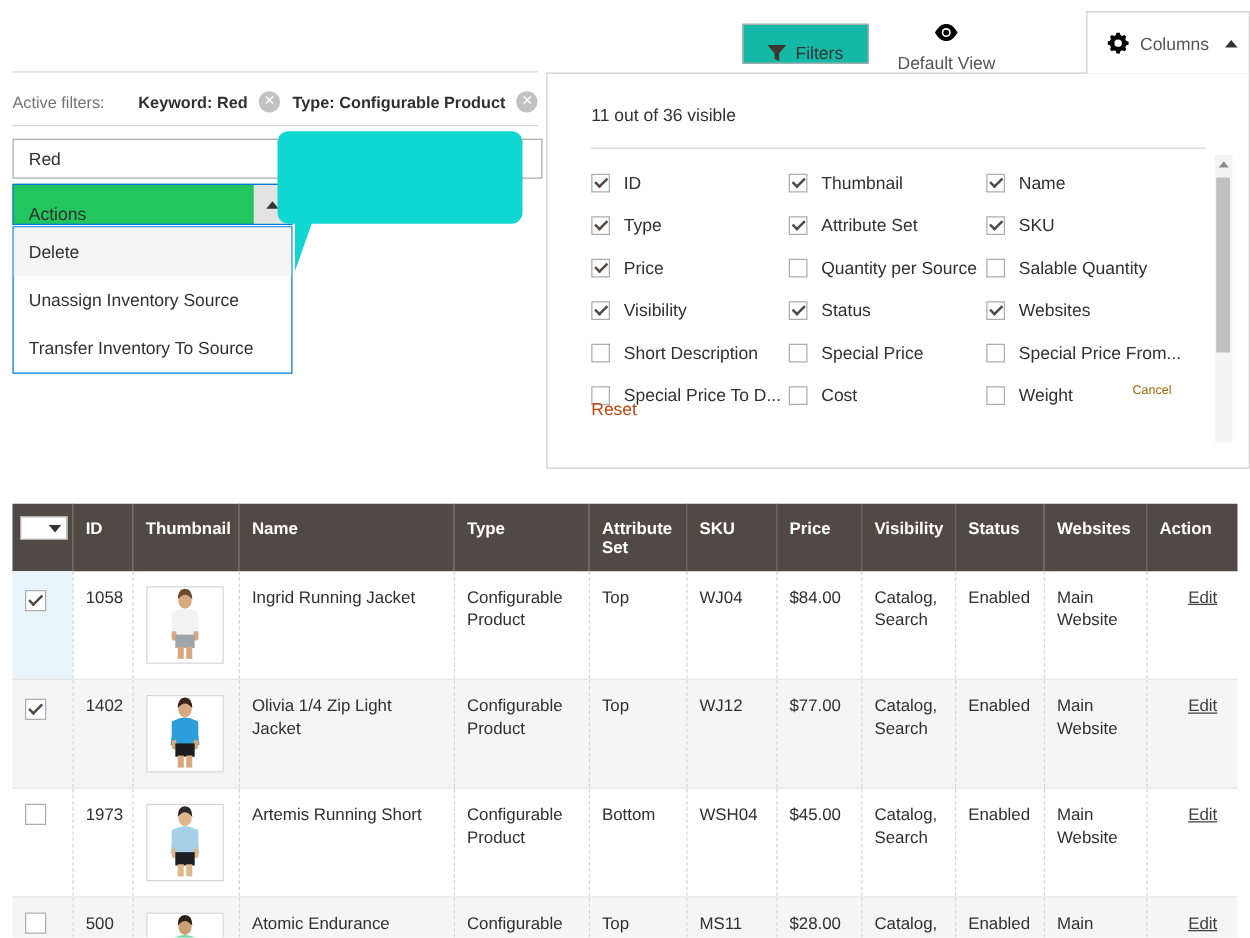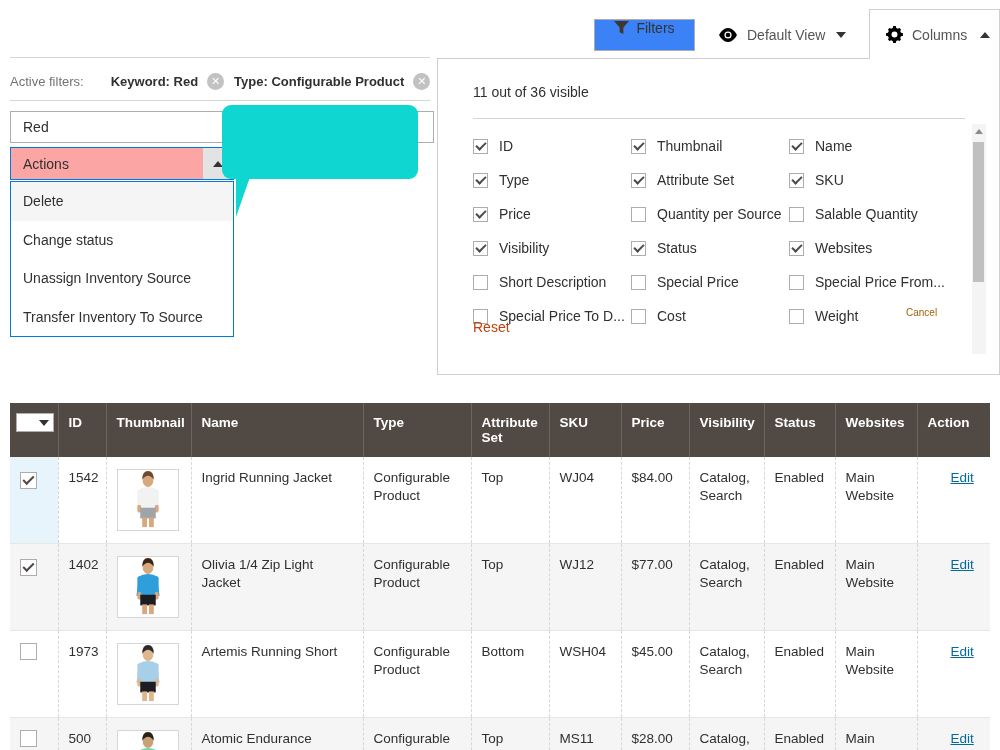--- a/index.html
+++ b/index.html
@@ -10,29 +10,29 @@
     font-family: "Liberation Sans", sans-serif;
     overflow: hidden;
   }
   .page { position: relative; width: 1000px; height: 750px; background: #fff; }
 
   
   .toolbar { position: absolute; top: 0; left: 0; width: 1000px; height: 50px; }
   .btn-filters {
     position: absolute; left: 594px; top: 19px;
     width: 101px; height: 32px;
-    background: #3b82f6; border: 1px solid #adadad;
-    display: flex; align-items: flex-start; justify-content: center; gap: 7px;
+    background: #14b8a6; border: 1px solid #adadad;
+    display: flex; align-items: flex-end; justify-content: center; gap: 7px;
     font-size: 14px; color: #333;
   }
   .btn-filters .lbl { color: #333; }
   .view-switcher {
     position: absolute; left: 718px; top: 19px;
     height: 32px; display: flex; align-items: center; gap: 9px;
-    font-size: 14px; color: #555;
+    font-size: 14px; color: #555; flex-direction: column;
   }
   .view-switcher .caret-dn {
     width: 0; height: 0;
     border-left: 5px solid transparent; border-right: 5px solid transparent;
     border-top: 6px solid #333; margin-left: 2px;
   }
   .btn-columns {
     position: absolute; left: 869px; top: 9px;
     width: 131px; height: 50px;
     background: #fff; border: 1px solid #cfcfcf; border-bottom: none;
@@ -68,22 +68,22 @@
 
   
   .search-box {
     position: absolute; left: 10px; top: 111px; width: 424px; height: 32px;
     border: 1px solid #adadad; background: #fff;
     display: flex; align-items: center; padding-left: 12px;
     font-size: 14px; color: #303030;
   }
   .actions-wrap { position: absolute; left: 10px; top: 147px; z-index: 30; }
   .actions-btn {
-    width: 224px; height: 33px; border: 1px solid #007bdb; background: #fca5a5;
-    display: flex; align-items: center; position: relative;
+    width: 224px; height: 33px; border: 1px solid #007bdb; background: #22c55e;
+    display: flex; align-items: flex-end; position: relative;
     font-size: 14px; color: #303030;
   }
   .actions-btn .txt { padding-left: 12px; }
   .actions-btn .arrowbox {
     position: absolute; right: 0; top: 0; width: 30px; height: 31px;
     background: #e3e3e3; display: flex; align-items: center; justify-content: center;
   }
   .actions-btn .caret-up2 {
     width: 0; height: 0;
     border-left: 5px solid transparent; border-right: 5px solid transparent;
@@ -205,21 +205,21 @@
   .rcbx.on::after {
     content: ""; display: block;
     width: 9px; height: 4px;
     border-left: 2px solid #514943; border-bottom: 2px solid #514943;
     transform: rotate(-45deg); margin-top: -2px;
   }
   .thumb-box {
     width: 62px; height: 62px; border: 1px solid #d6d6d6; background: #fff;
     display: block; overflow: hidden;
   }
-  .edit-link { color: #0369a1; padding-left: 23px; }
+  .edit-link { color: #404040; padding-left: 23px; }
   .name-cell { color: #303030; }
 
   .col-chk { width: 48px; }
   .col-id { width: 48px; }
   .col-thumb { width: 85px; }
   .col-name { width: 172px; }
   .col-type { width: 108px; }
   .col-attr { width: 78px; }
   .col-sku { width: 72px; }
   .col-price { width: 68px; }
@@ -288,21 +288,20 @@
 
   <div class="actions-wrap">
     <div class="actions-btn">
       <span class="txt">Actions</span>
       <span class="arrowbox">
         <span class="caret-up2"></span>
       </span>
     </div>
     <div class="actions-menu">
       <div class="item hl">Delete</div>
-      <div class="item">Change status</div>
       <div class="item">Unassign Inventory Source</div>
       <div class="item">Transfer Inventory To Source</div>
     </div>
   </div>
 
   <div class="columns-panel">
     <div class="cp-count">11 out of 36 visible</div>
     <div class="cp-rule"></div>
 
     <div class="cp-grid">
@@ -430,21 +429,21 @@
           <th>Price</th>
           <th>Visibility</th>
           <th>Status</th>
           <th>Websites</th>
           <th>Action</th>
         </tr>
       </thead>
       <tbody>
           <tr class=" sel">
             <td class="c-check"><span class="rcbx on"></span></td>
-            <td>1542</td>
+            <td>1058</td>
             <td>
               <span class="thumb-box"><svg viewBox="0 0 62 62" width="60" height="60">
                   <rect x="0" y="0" width="62" height="62" fill="#ffffff"></rect>
                   <ellipse cx="31" cy="11" rx="5.5" ry="6.5" fill="#d8a97f"></ellipse>
                   <path d="M25 10 q6 -8 12 0 q0 -9 -6 -9 q-6 0 -6 9z" fill="#6b4a2f"></path>
                   <path d="M22 20 q9 -5 18 0 l3 20 q-12 4 -24 0z" fill="#f2f2f2"></path>
                   <rect x="20" y="20" width="4" height="18" rx="2" fill="#f2f2f2"></rect>
                   <rect x="38" y="20" width="4" height="18" rx="2" fill="#f2f2f2"></rect>
                   <rect x="20" y="36" width="4" height="8" rx="2" fill="#d8a97f"></rect>
                   <rect x="38" y="36" width="4" height="8" rx="2" fill="#d8a97f"></rect>

